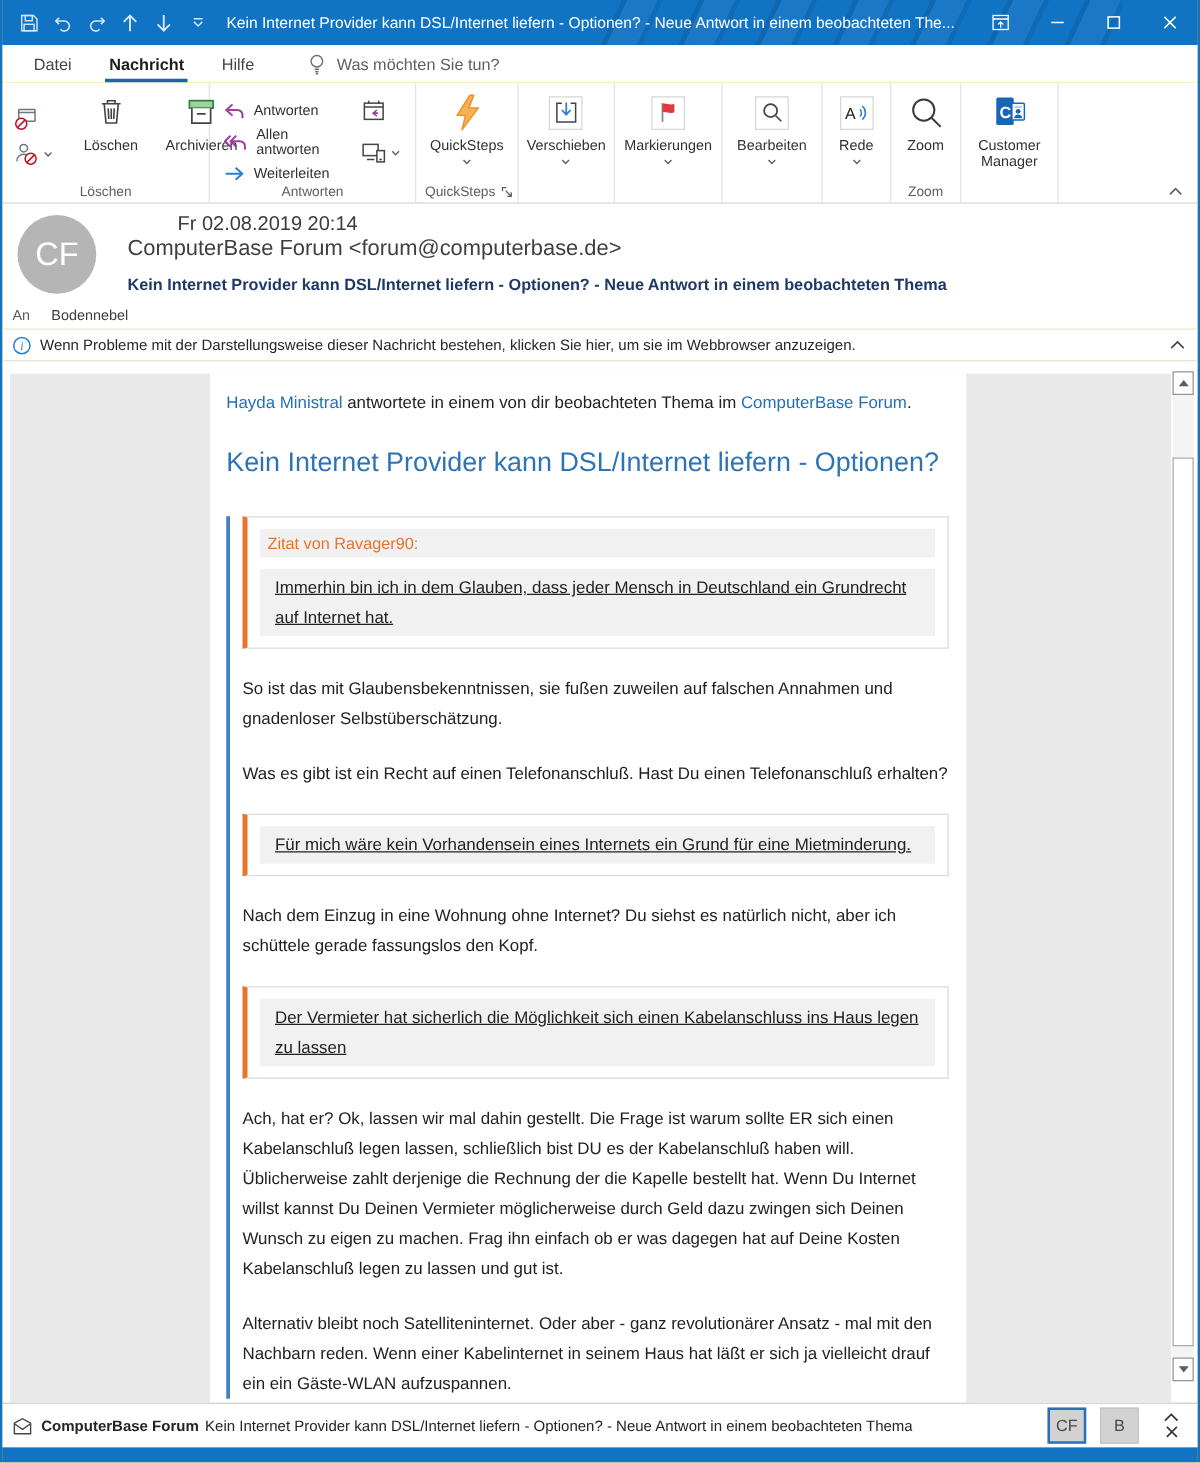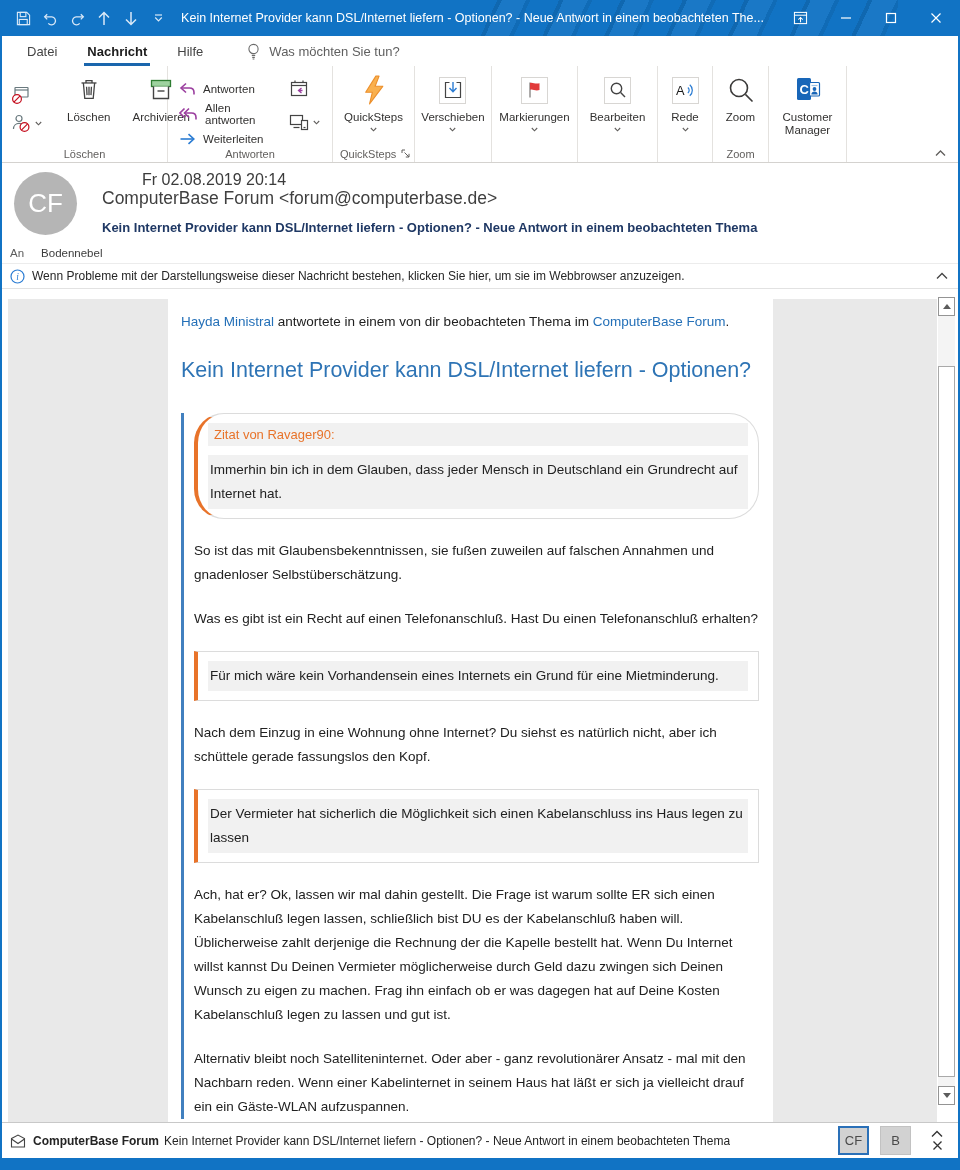--- a/index.html
+++ b/index.html
@@ -60,23 +60,23 @@
   
   .bodywrap { flex:1 1 auto; position:relative; background:#fff; overflow:hidden; }
   .gray-bg { position:absolute; left:6px; right:21px; top:10px; bottom:0; background:#e9e9e9; }
   .white-col { position:absolute; left:166px; width:605px; top:10px; bottom:0; background:#fff;
                padding:11px 14px 0 13px; font-size:13.5px; color:#212121; line-height:24px; overflow:hidden; }
   .intro { margin-bottom:18px; }
   a.lnk { color:#2470b8; text-decoration:none; cursor:pointer; }
   .heading { font-size:21.5px; font-weight:400; color:#2e74b5; line-height:36px; margin:14px 0 0; }
   .reply { border-left:3px solid #4180bf; padding-left:10px; margin-top:25px; }
   .quote { border:1px solid #dcdcdc; border-left:4px solid #e8732a; padding:9px 10px; margin:20px 0; background:#fff; }
-  .quote:first-child { margin-top:0;border-radius:30px; }
+  .quote:first-child { margin-top:0; }
   .quote-head { background:#f1f1f1; color:#e8732a; font-size:13px; line-height:21px; padding:1px 6px; margin-bottom:9px; }
-  .quote-body { background:#f1f1f1; padding:3px 2px; }
+  .quote-body { background:#f1f1f1; padding:3px 12px;text-decoration:underline; }
   .para { margin:20px 0; }
   .para span { display:block; }
 
   
   .scrollbar { position:absolute; right:3px; top:8px; bottom:17px; width:17px; background:#f4f4f4; }
   .sb-btn { position:absolute; left:0; width:17px; height:19px; background:#fff; border:1px solid #949494;
             display:flex; align-items:center; justify-content:center; }
   .sb-btn.up { top:0; } .sb-btn.down { bottom:0; }
   .tri-up { width:0; height:0; border-left:4px solid transparent; border-right:4px solid transparent; border-bottom:5px solid #5c5c5c; }
   .tri-down { width:0; height:0; border-left:4px solid transparent; border-right:4px solid transparent; border-top:5px solid #5c5c5c; }

